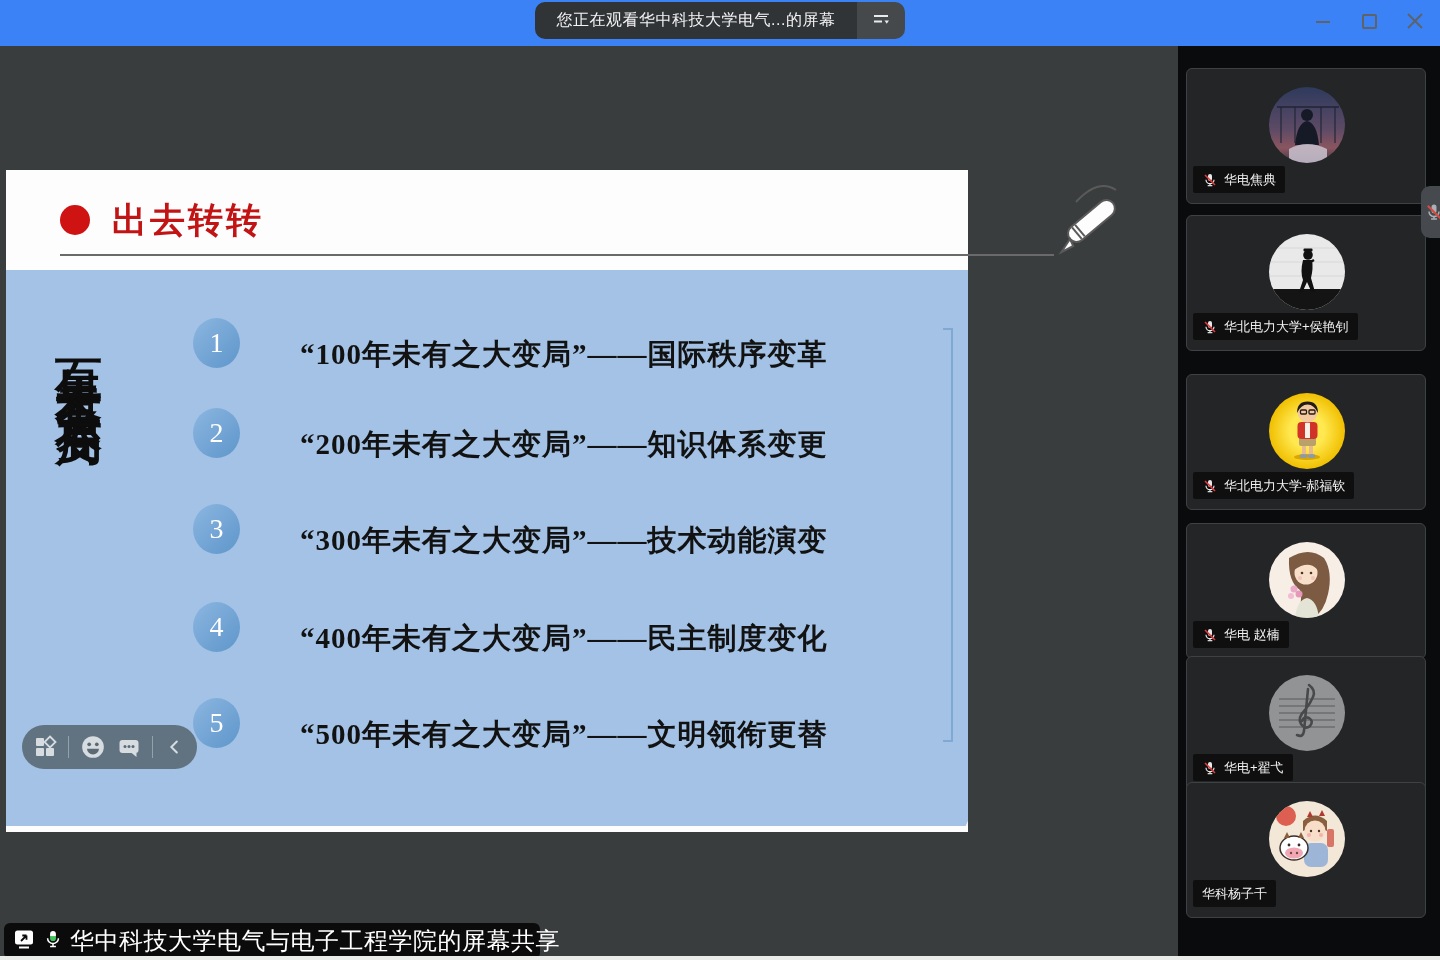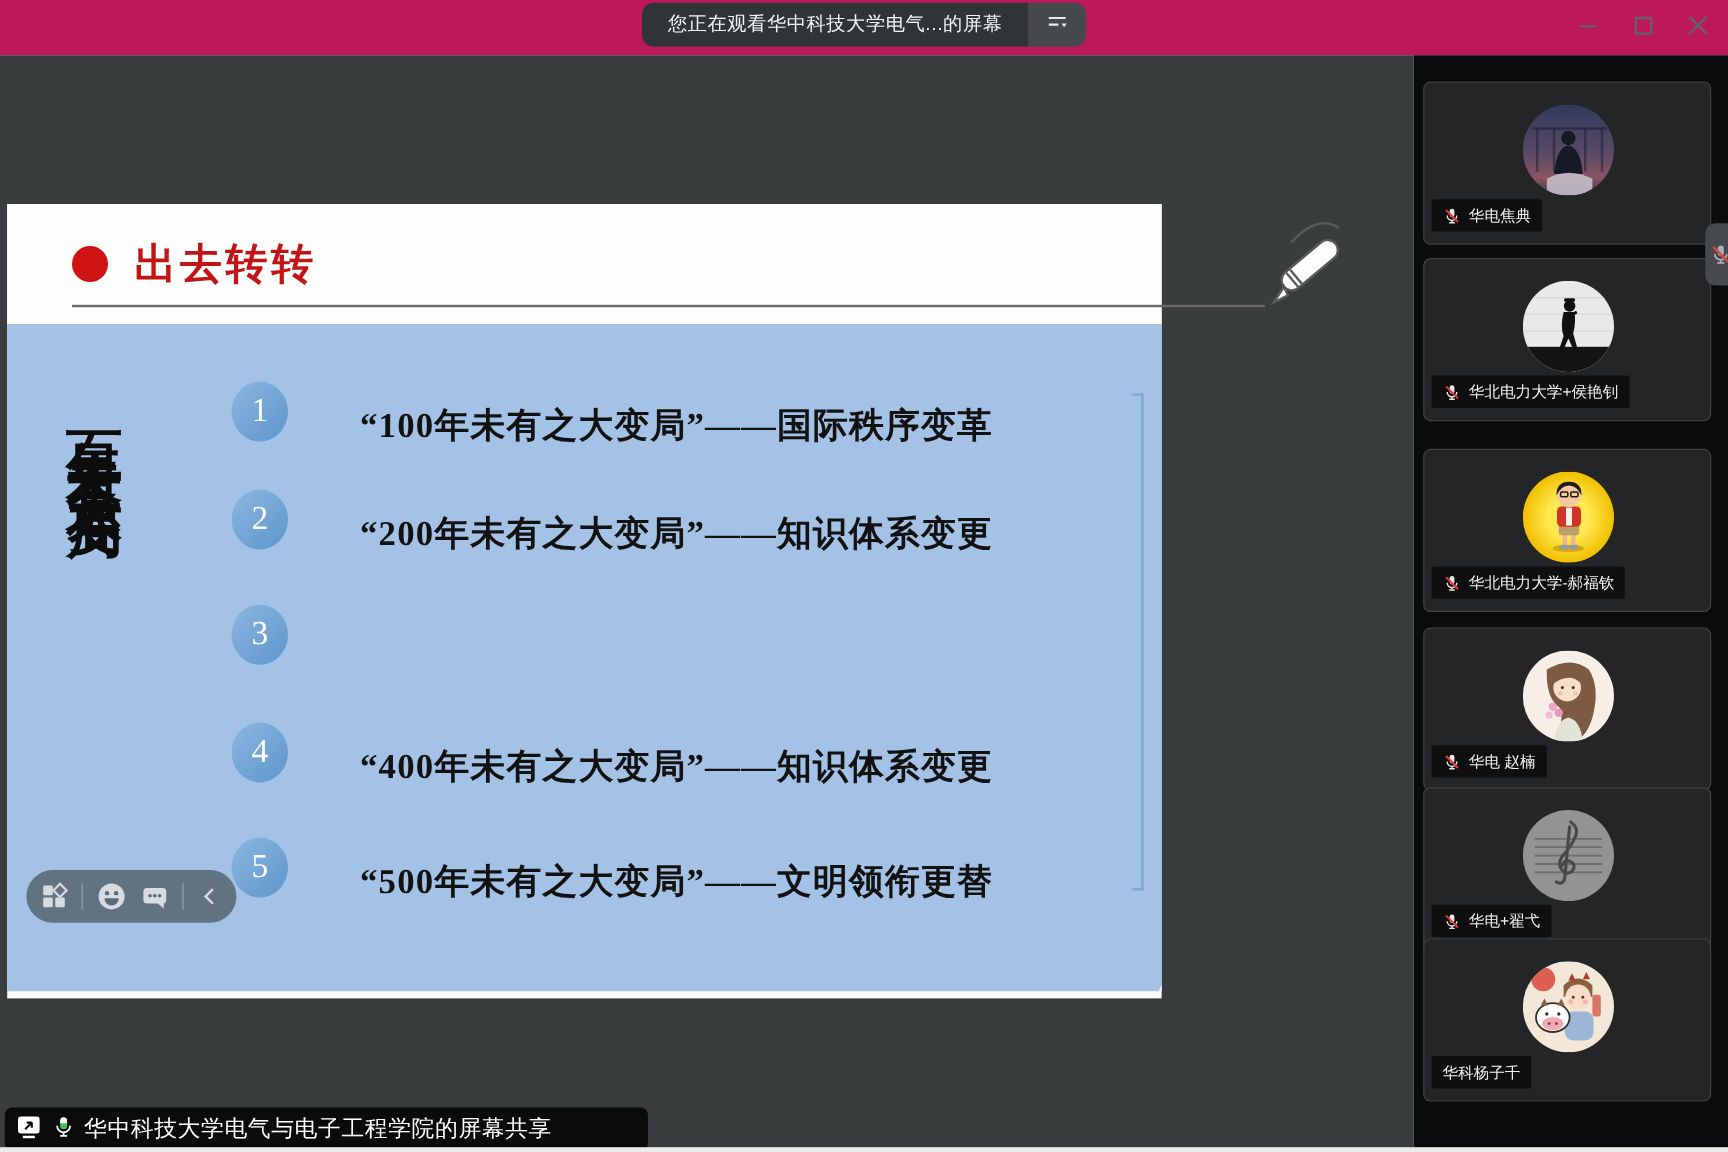--- a/index.html
+++ b/index.html
@@ -1,21 +1,21 @@
 <!DOCTYPE html>
 <html><head>
 <meta charset="utf-8">
 <style>
   * { margin:0; padding:0; box-sizing:border-box; }
   html,body { width:1440px; height:960px; overflow:hidden; background:#ffffff;
               font-family:"Liberation Sans", sans-serif; }
   .window { position:relative; width:1440px; height:960px; background:#ffffff; overflow:hidden; }
 
   
-  .titlebar { position:absolute; left:0; top:0; width:1440px; height:46px; background:#be185d;padding-left:46px; }
+  .titlebar { position:absolute; left:0; top:0; width:1440px; height:46px; background:#3b82f6;padding-left:46px; }
   .top-pill { position:absolute; left:535px; top:2px; width:370px; height:37px;
               display:flex; align-items:stretch; border-radius:10px; overflow:hidden; cursor:default; }
   .top-pill-main { flex:1; background:#313436; display:flex; align-items:center; justify-content:center;
                    color:#f2f3f4; font-size:16px; letter-spacing:0.5px; }
   .top-pill-menu { width:48px; background:#46494c; display:flex; align-items:center; justify-content:center; }
   .win-controls { position:absolute; right:10px; top:8px; display:flex; gap:16px; }
   .win-btn { width:30px; height:30px; display:flex; align-items:center; justify-content:center; cursor:pointer; }
 
   
   .main { position:absolute; left:0; top:46px; width:1178px; height:914px; background:#3a3d3e; }
@@ -55,21 +55,21 @@
   .slide-toolbar { position:absolute; left:16px; top:455px; width:175px; height:44px;
                    background:rgba(88,104,114,0.88); border-radius:22px;
                    display:flex; align-items:center; justify-content:space-evenly; }
   .tb-divider { width:1px; height:22px; background:#93a1aa; }
   .tb-icon { display:flex; align-items:center; justify-content:center; cursor:pointer; }
 
   
   .share-pill { position:absolute; left:4px; top:877px; height:36px; width:536px;
                 background:#0b0b0c; border-radius:6px; display:flex; align-items:center;
                 padding:0 10px 0 8px; gap:7px; }
-  .share-text { color:#ffffff; font-size:19px; letter-spacing:0.5px; white-space:nowrap; }
+  .share-text { color:#ffffff; font-size:24px; letter-spacing:0.5px; white-space:nowrap; }
 
   .frame-bottom { position:absolute; left:0; top:956px; width:1440px; height:4px; background:#e9ece9; }
 
   
   .sidebar { position:absolute; left:1178px; top:46px; width:262px; height:914px; background:#0a0b0c;text-align:right; }
   .tile { position:absolute; left:8px; width:240px; height:136px; background:#232527;
           border:1px solid #3f4244; border-radius:6px; }
   .tile-1 { top:22px; } .tile-2 { top:169px; } .tile-3 { top:316px;margin-top:12px; }
   .tile-4 { top:477px; } .tile-5 { top:610px;padding-left:36px; } .tile-6 { top:736px; }
   .avatar { position:absolute; left:82px; top:18px; width:76px; height:76px;
@@ -160,24 +160,25 @@
         <div class="item item-1">
           <div class="num-circle">1</div>
           <div class="item-text">“100年未有之大变局”——国际秩序变革</div>
         </div>
         <div class="item item-2">
           <div class="num-circle">2</div>
           <div class="item-text">“200年未有之大变局”——知识体系变更</div>
         </div>
         <div class="item item-3">
           <div class="num-circle">3</div>
+          <div class="item-text">“300年未有之大变局”——技术动能演变</div>
         </div>
         <div class="item item-4">
           <div class="num-circle">4</div>
-          <div class="item-text">“400年未有之大变局”——知识体系变更</div>
+          <div class="item-text">“400年未有之大变局”——民主制度变化</div>
         </div>
         <div class="item item-5">
           <div class="num-circle">5</div>
           <div class="item-text">“500年未有之大变局”——文明领衔更替</div>
         </div>
 
         <div class="bracket"></div>
 
         <div class="presenter-face">
           <svg width="172" height="196" viewBox="0 0 170 195">

